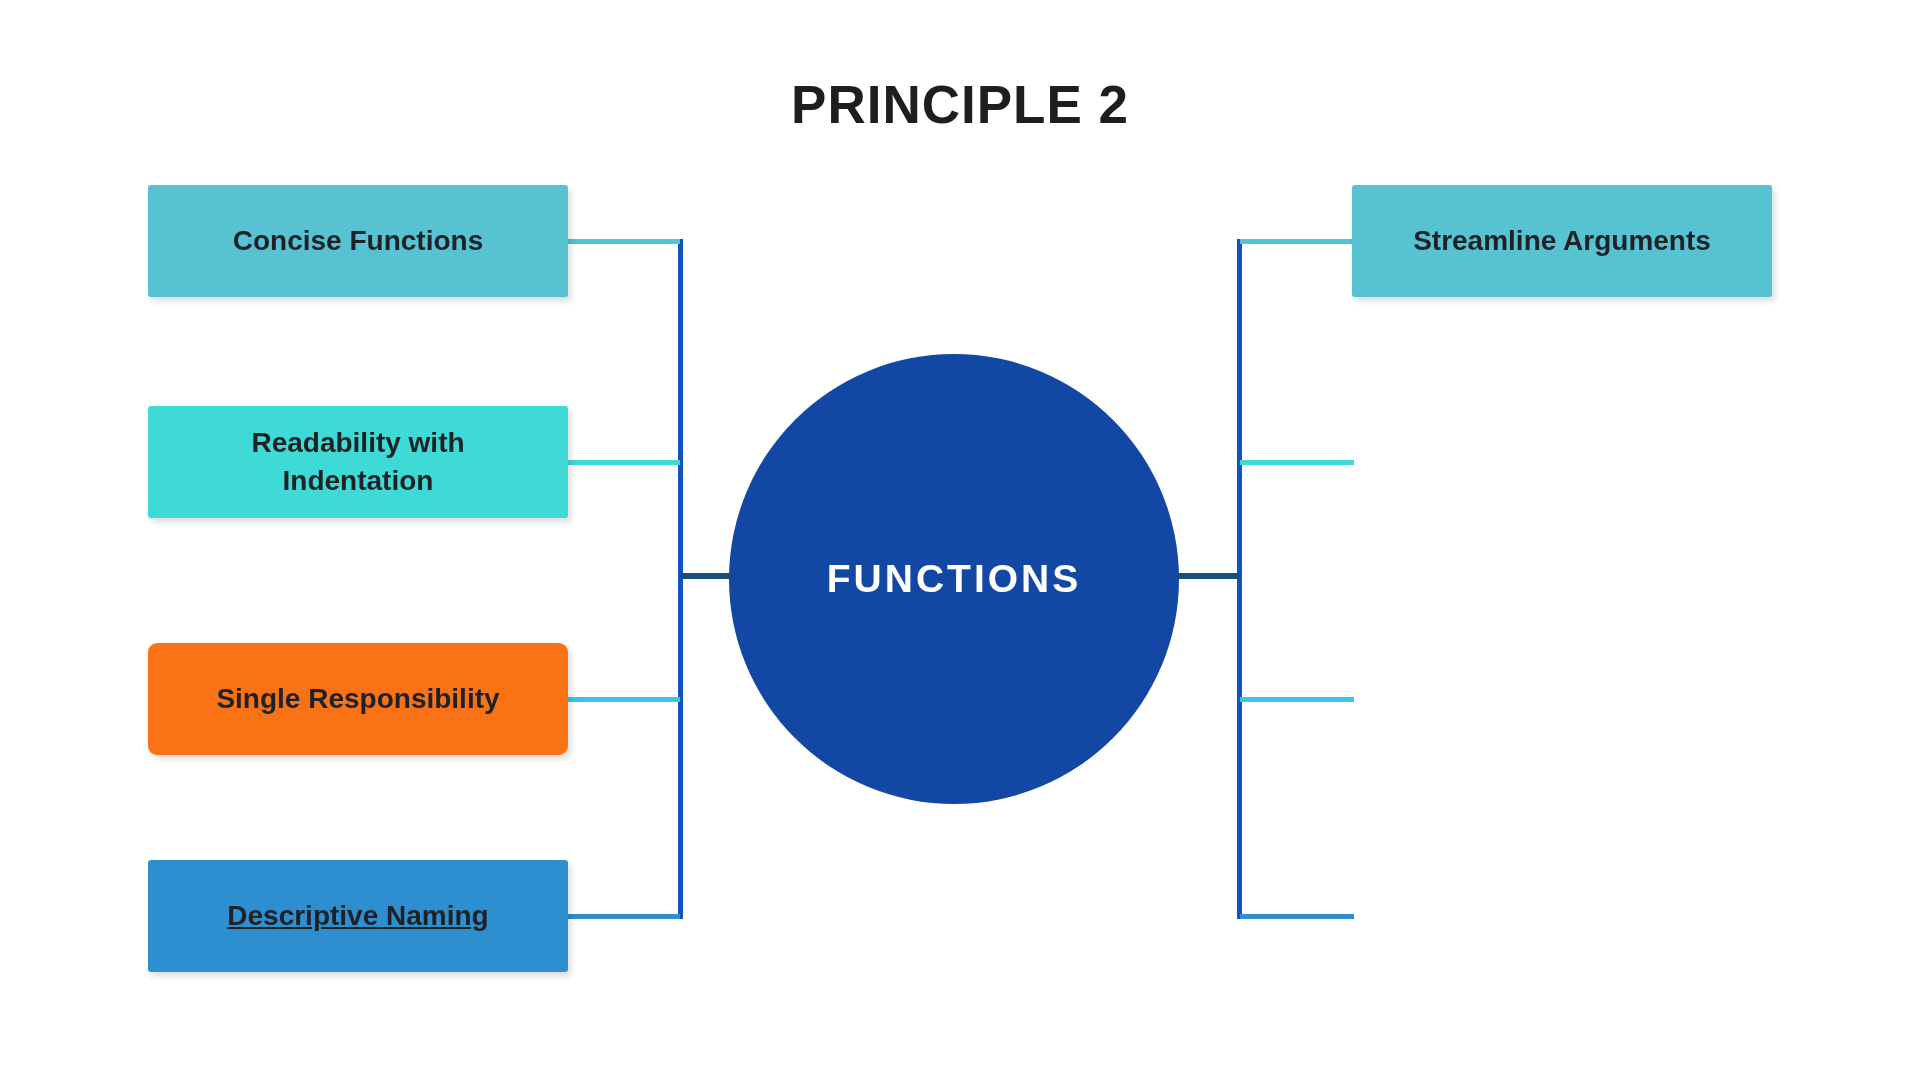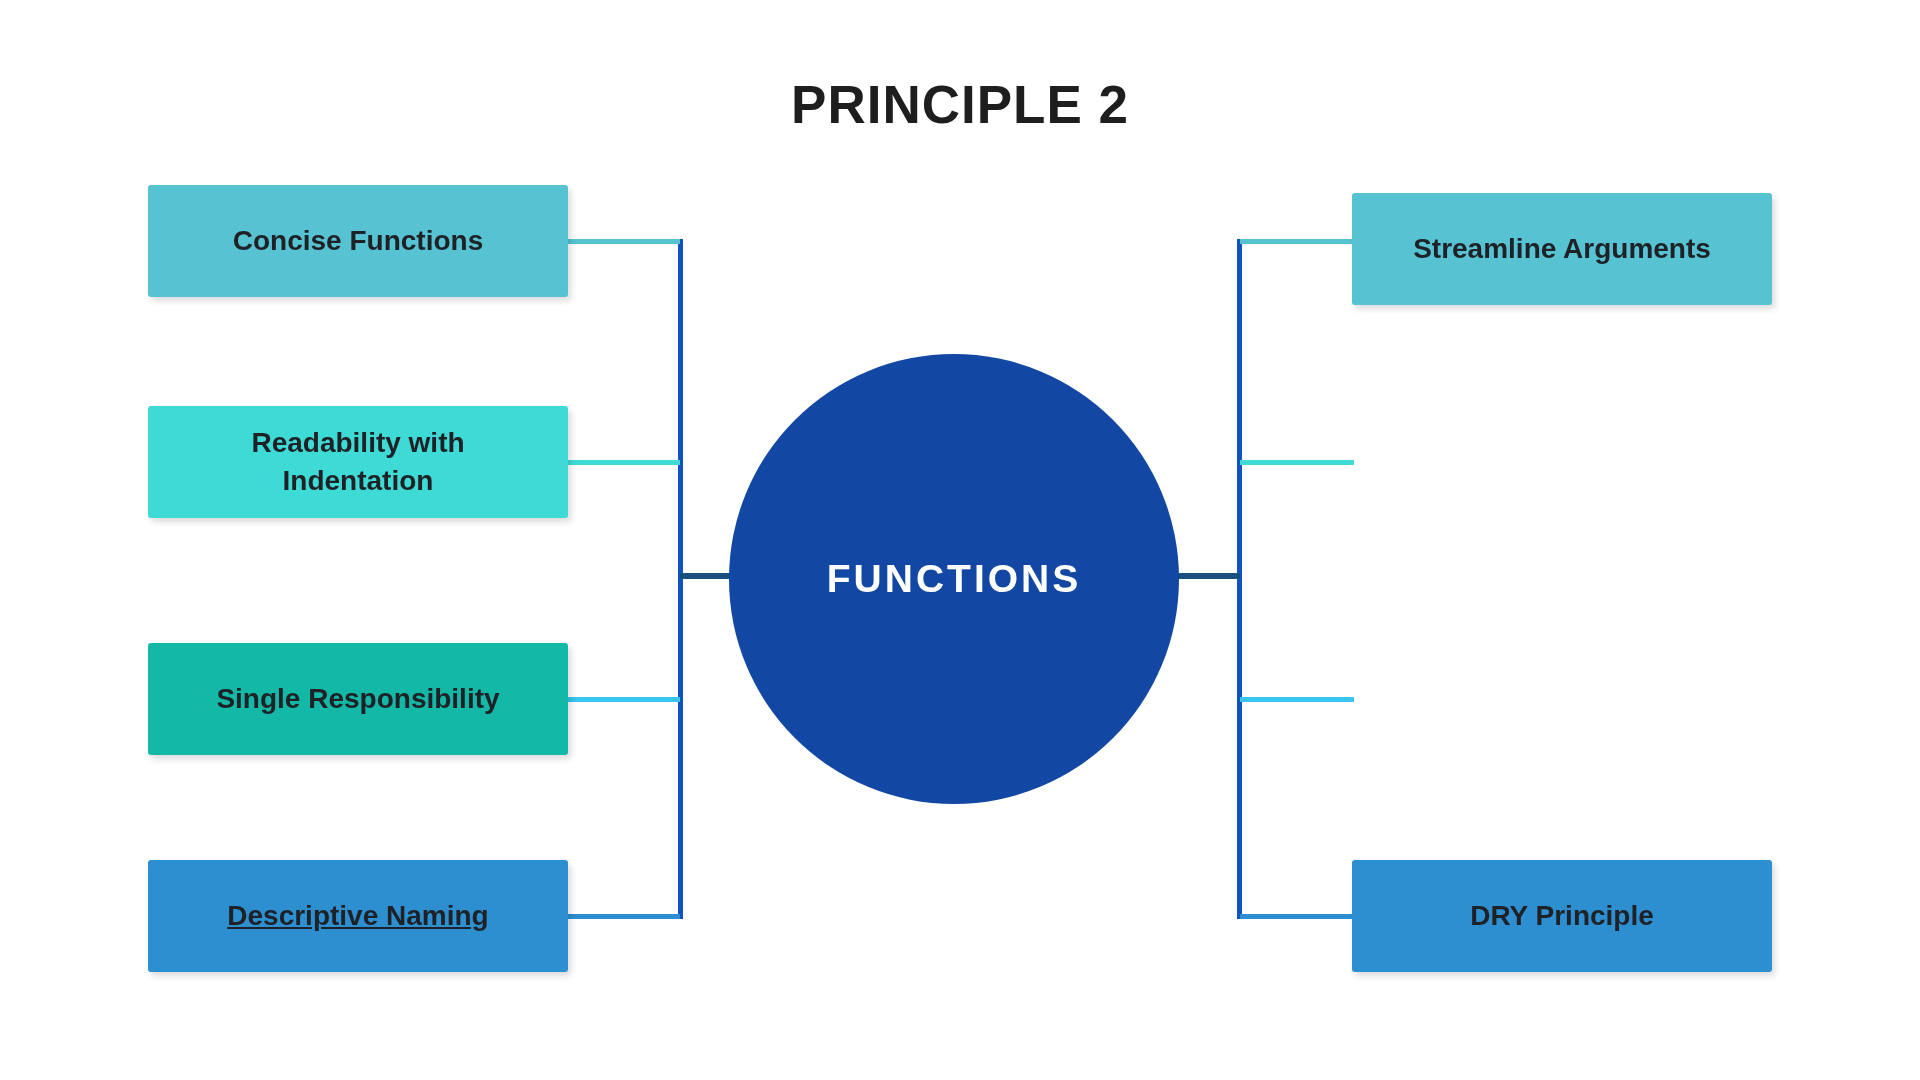--- a/index.html
+++ b/index.html
@@ -102,31 +102,28 @@
   <div class="stub right srow2" style="background-color: rgb(56, 197, 239);"></div>
   <div class="stub right srow3" style="background-color: rgb(46, 143, 208);"></div>
   <div class="center-stub right" style="background-color: rgb(24, 79, 125);"></div>
 
   <div class="node left row0" style="background-color: rgb(86, 194, 210); color: rgb(30, 33, 38);">
     <span>Concise Functions</span>
   </div>
   <div class="node left row1" style="background-color: rgb(62, 218, 213); color: rgb(30, 33, 38);">
     <span>Readability with Indentation</span>
   </div>
-  <div class="node left row2" style="background-color: #14b8a6; color: rgb(30, 33, 38);">
+  <div class="node left row2" style="background-color: #f97316; color: rgb(30, 33, 38); border-radius: 9px;">
     <span>Single Responsibility</span>
   </div>
   <div class="node left row3" style="background-color: rgb(46, 143, 208); color: rgb(30, 33, 38); text-decoration: underline;">
     <span>Descriptive Naming</span>
   </div>
 
-  <div class="node right row0" style="background-color: rgb(86, 194, 210); color: rgb(30, 33, 38); margin-top: 8px;">
+  <div class="node right row0" style="background-color: rgb(86, 194, 210); color: rgb(30, 33, 38);">
     <span>Streamline Arguments</span>
-  </div>
-  <div class="node right row3" style="background-color: rgb(46, 143, 208); color: rgb(30, 33, 38);">
-    <span>DRY Principle</span>
   </div>
 
   <div class="circle" style="background-color: rgb(18, 71, 163); color: rgb(255, 255, 255);">
     <span>FUNCTIONS</span>
   </div>
 
 </div>
 
 </body></html>

